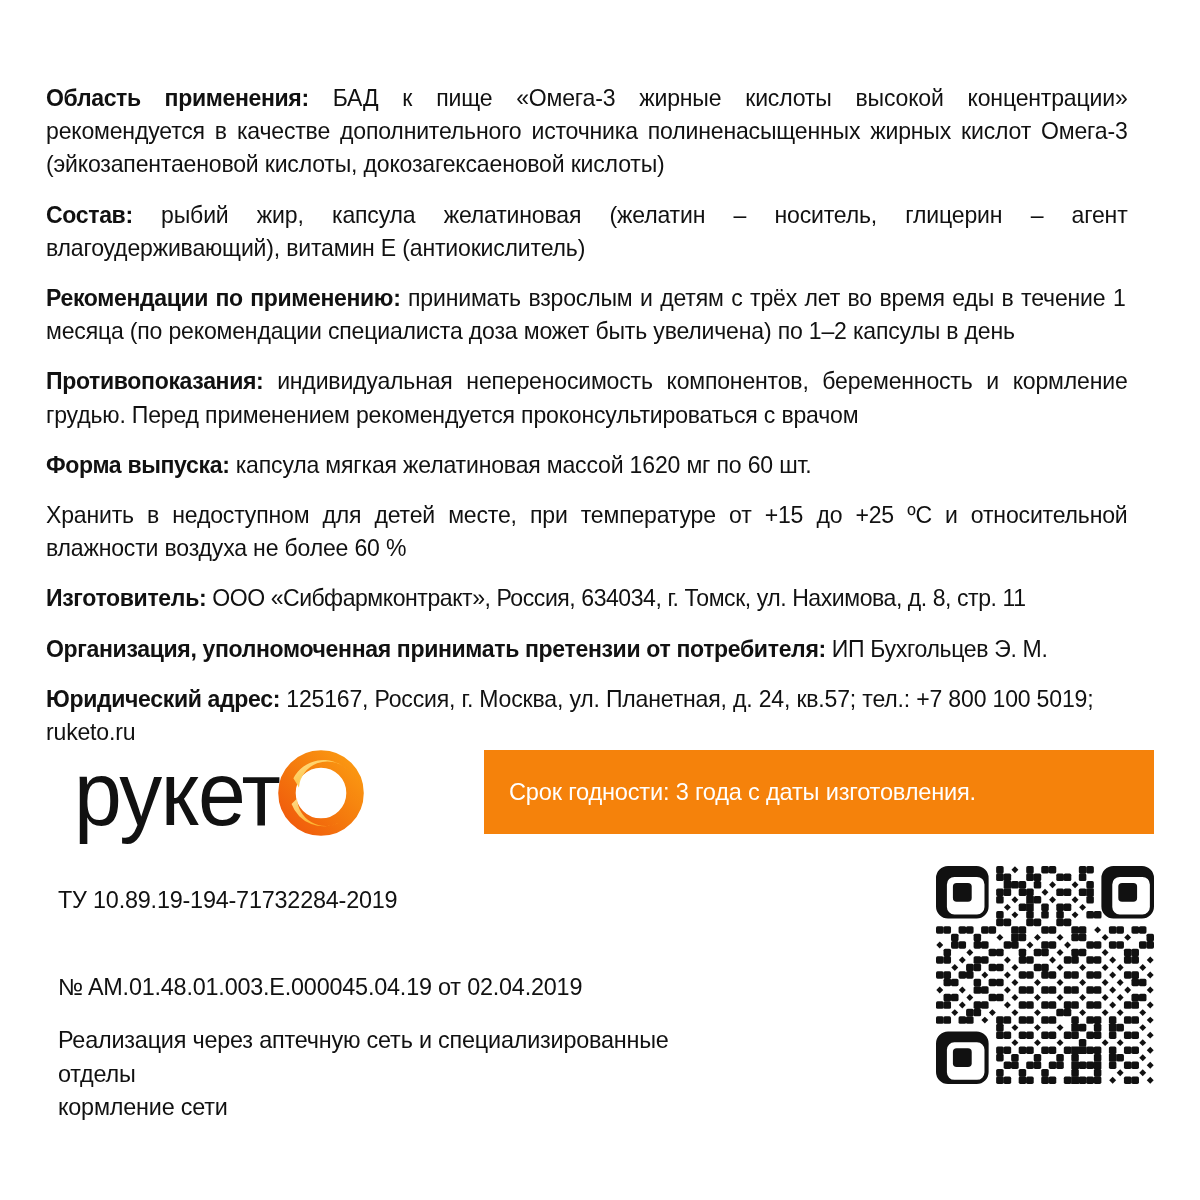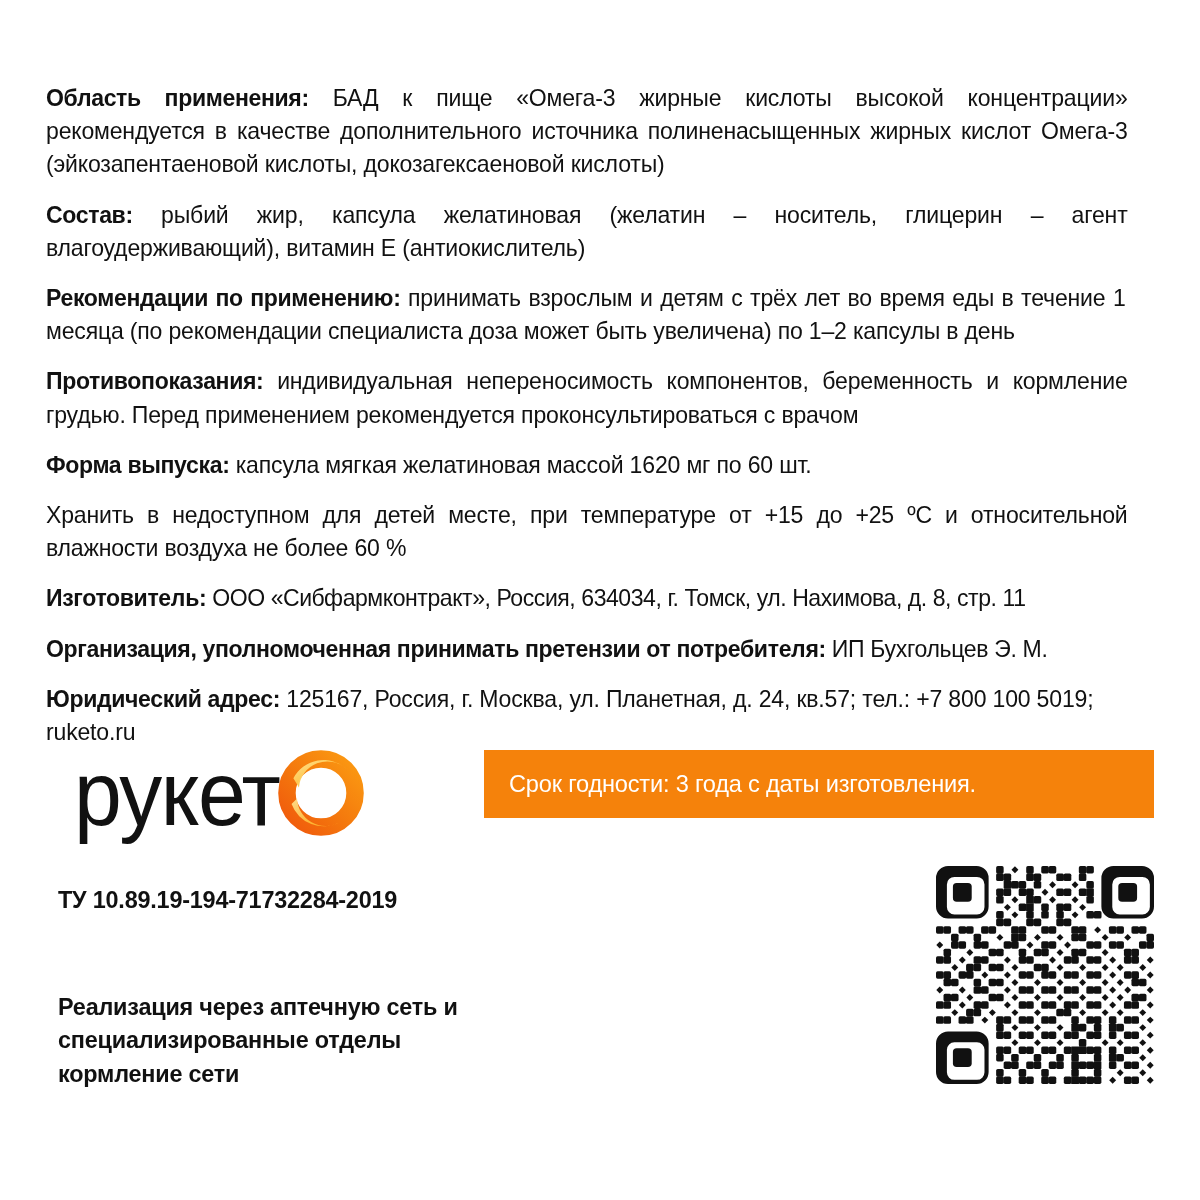--- a/index.html
+++ b/index.html
@@ -104,21 +104,21 @@
   }
 
   .logo-ring svg { display: block; width: 92px; height: 92px; }
 
   
   .expiry-banner {
     position: absolute;
     left: 484px;
     top: 750px;
     width: 670px;
-    height: 68px;
+    height: 84px;
     background: #F5820B;
     display: flex;
     flex-direction: column;
     justify-content: center;
     padding: 0 0 0 25px;
   }
 
   .expiry-banner div {
     color: #ffffff;
     font-size: 23.6px;
@@ -133,21 +133,20 @@
     left: 58px;
     top: 884px;
     width: 620px;
   }
 
   .footer-block .fpara {
     font-size: 23.4px;
     line-height: 33.4px;
     letter-spacing: -0.2px;
     margin-bottom: 20px;
-    font-weight: bold;
   }
 
   .footer-block .fpara:last-child { margin-bottom: 16px; }
 
   
   .qr-wrap {
     position: absolute;
     left: 936px;
     top: 866px;
     width: 218px;
@@ -232,20 +231,21 @@
   </div>
 
   <div class="expiry-banner">
     <div>Срок годности: 3 года с даты изготовления.</div>
   </div>
 
   <div class="footer-block">
     <p class="fpara">ТУ 10.89.19-194-71732284-2019</p>
     <p class="fpara">
       <br>
+      <span>№ AM.01.48.01.003.Е.000045.04.19 от 02.04.2019</span>
     </p>
     <p class="fpara">
       <span>Реализация через аптечную сеть и специализированные отделы</span><br>
       <span>кормление сети</span>
     </p>
   </div>
 
   <div class="qr-wrap">
     <svg id="qr-svg" viewBox="0 0 29 29" shape-rendering="geometricPrecision" aria-hidden="true">
         <path d="M1.6,0 h3.8 a1.6,1.6 0 0 1 1.6,1.6 v3.8 a1.6,1.6 0 0 1 -1.6,1.6 h-3.8 a1.6,1.6 0 0 1 -1.6,-1.6 v-3.8 a1.6,1.6 0 0 1 1.6,-1.6 ZM2.45,1.45 a1,1 0 0 0 -1,1 v3 a1,1 0 0 0 1,1 h3 a1,1 0 0 0 1,-1 v-3 a1,1 0 0 0 -1,-1 Z" fill="#111111" fill-rule="evenodd"></path>

